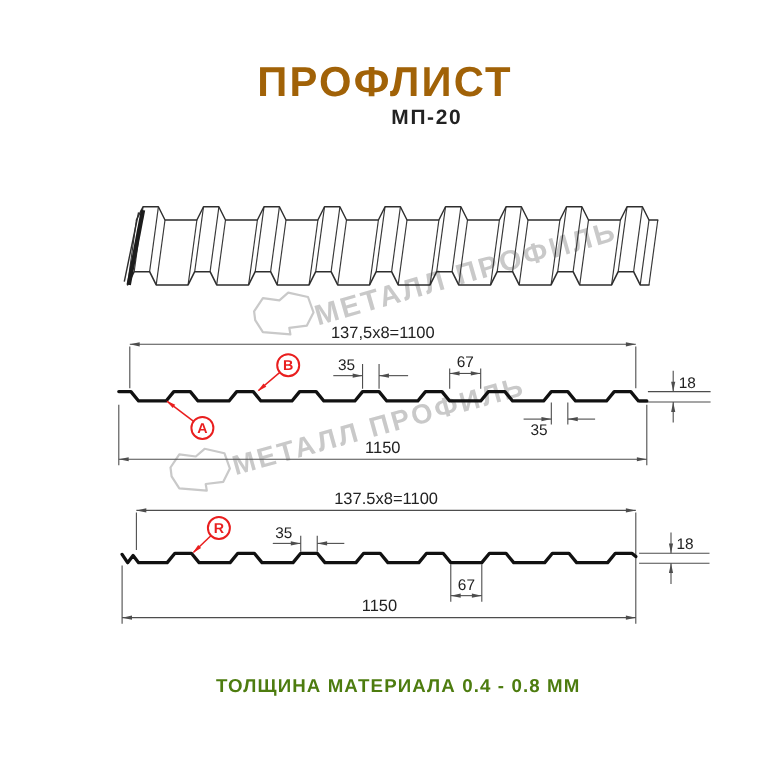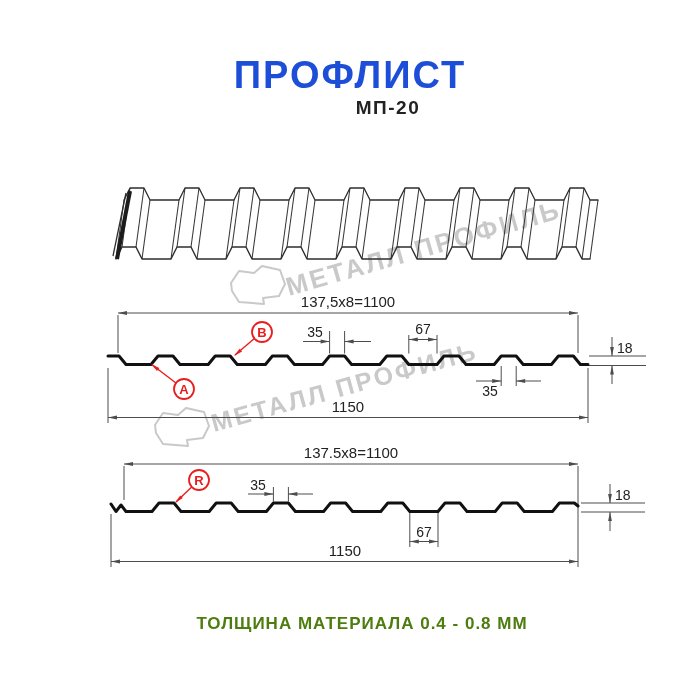--- a/index.html
+++ b/index.html
@@ -1,20 +1,20 @@
 <!DOCTYPE html>
 <html><head>
 <meta charset="utf-8">
 <style>
   html,body{margin:0;padding:0;}
   body{
     width:700px;height:700px;background:#ffffff;overflow:hidden;position:relative;
     font-family:"Liberation Sans", sans-serif;
   }
-  .txt{position:absolute;left:0;width:700px;text-align:center;color:#1d4ed8;}
+  .txt{position:absolute;left:0;width:700px;text-align:center;color:#a16207;}
   #title{top:54px;font-size:38px;font-weight:800;letter-spacing:2px;}
   #subtitle{top:97px;font-size:19px;font-weight:700;letter-spacing:1.5px;color:#222;padding-left:38px;}
   #footer{top:614px;font-size:17px;font-weight:700;letter-spacing:1px;color:#4d7c0f;margin-left:12px;}
   svg{position:absolute;left:0;top:0;}
   svg text{font-family:"Liberation Sans", sans-serif;}
 </style>
 </head>
 <body>
 
 <div id="title" class="txt">ПРОФЛИСТ</div>

